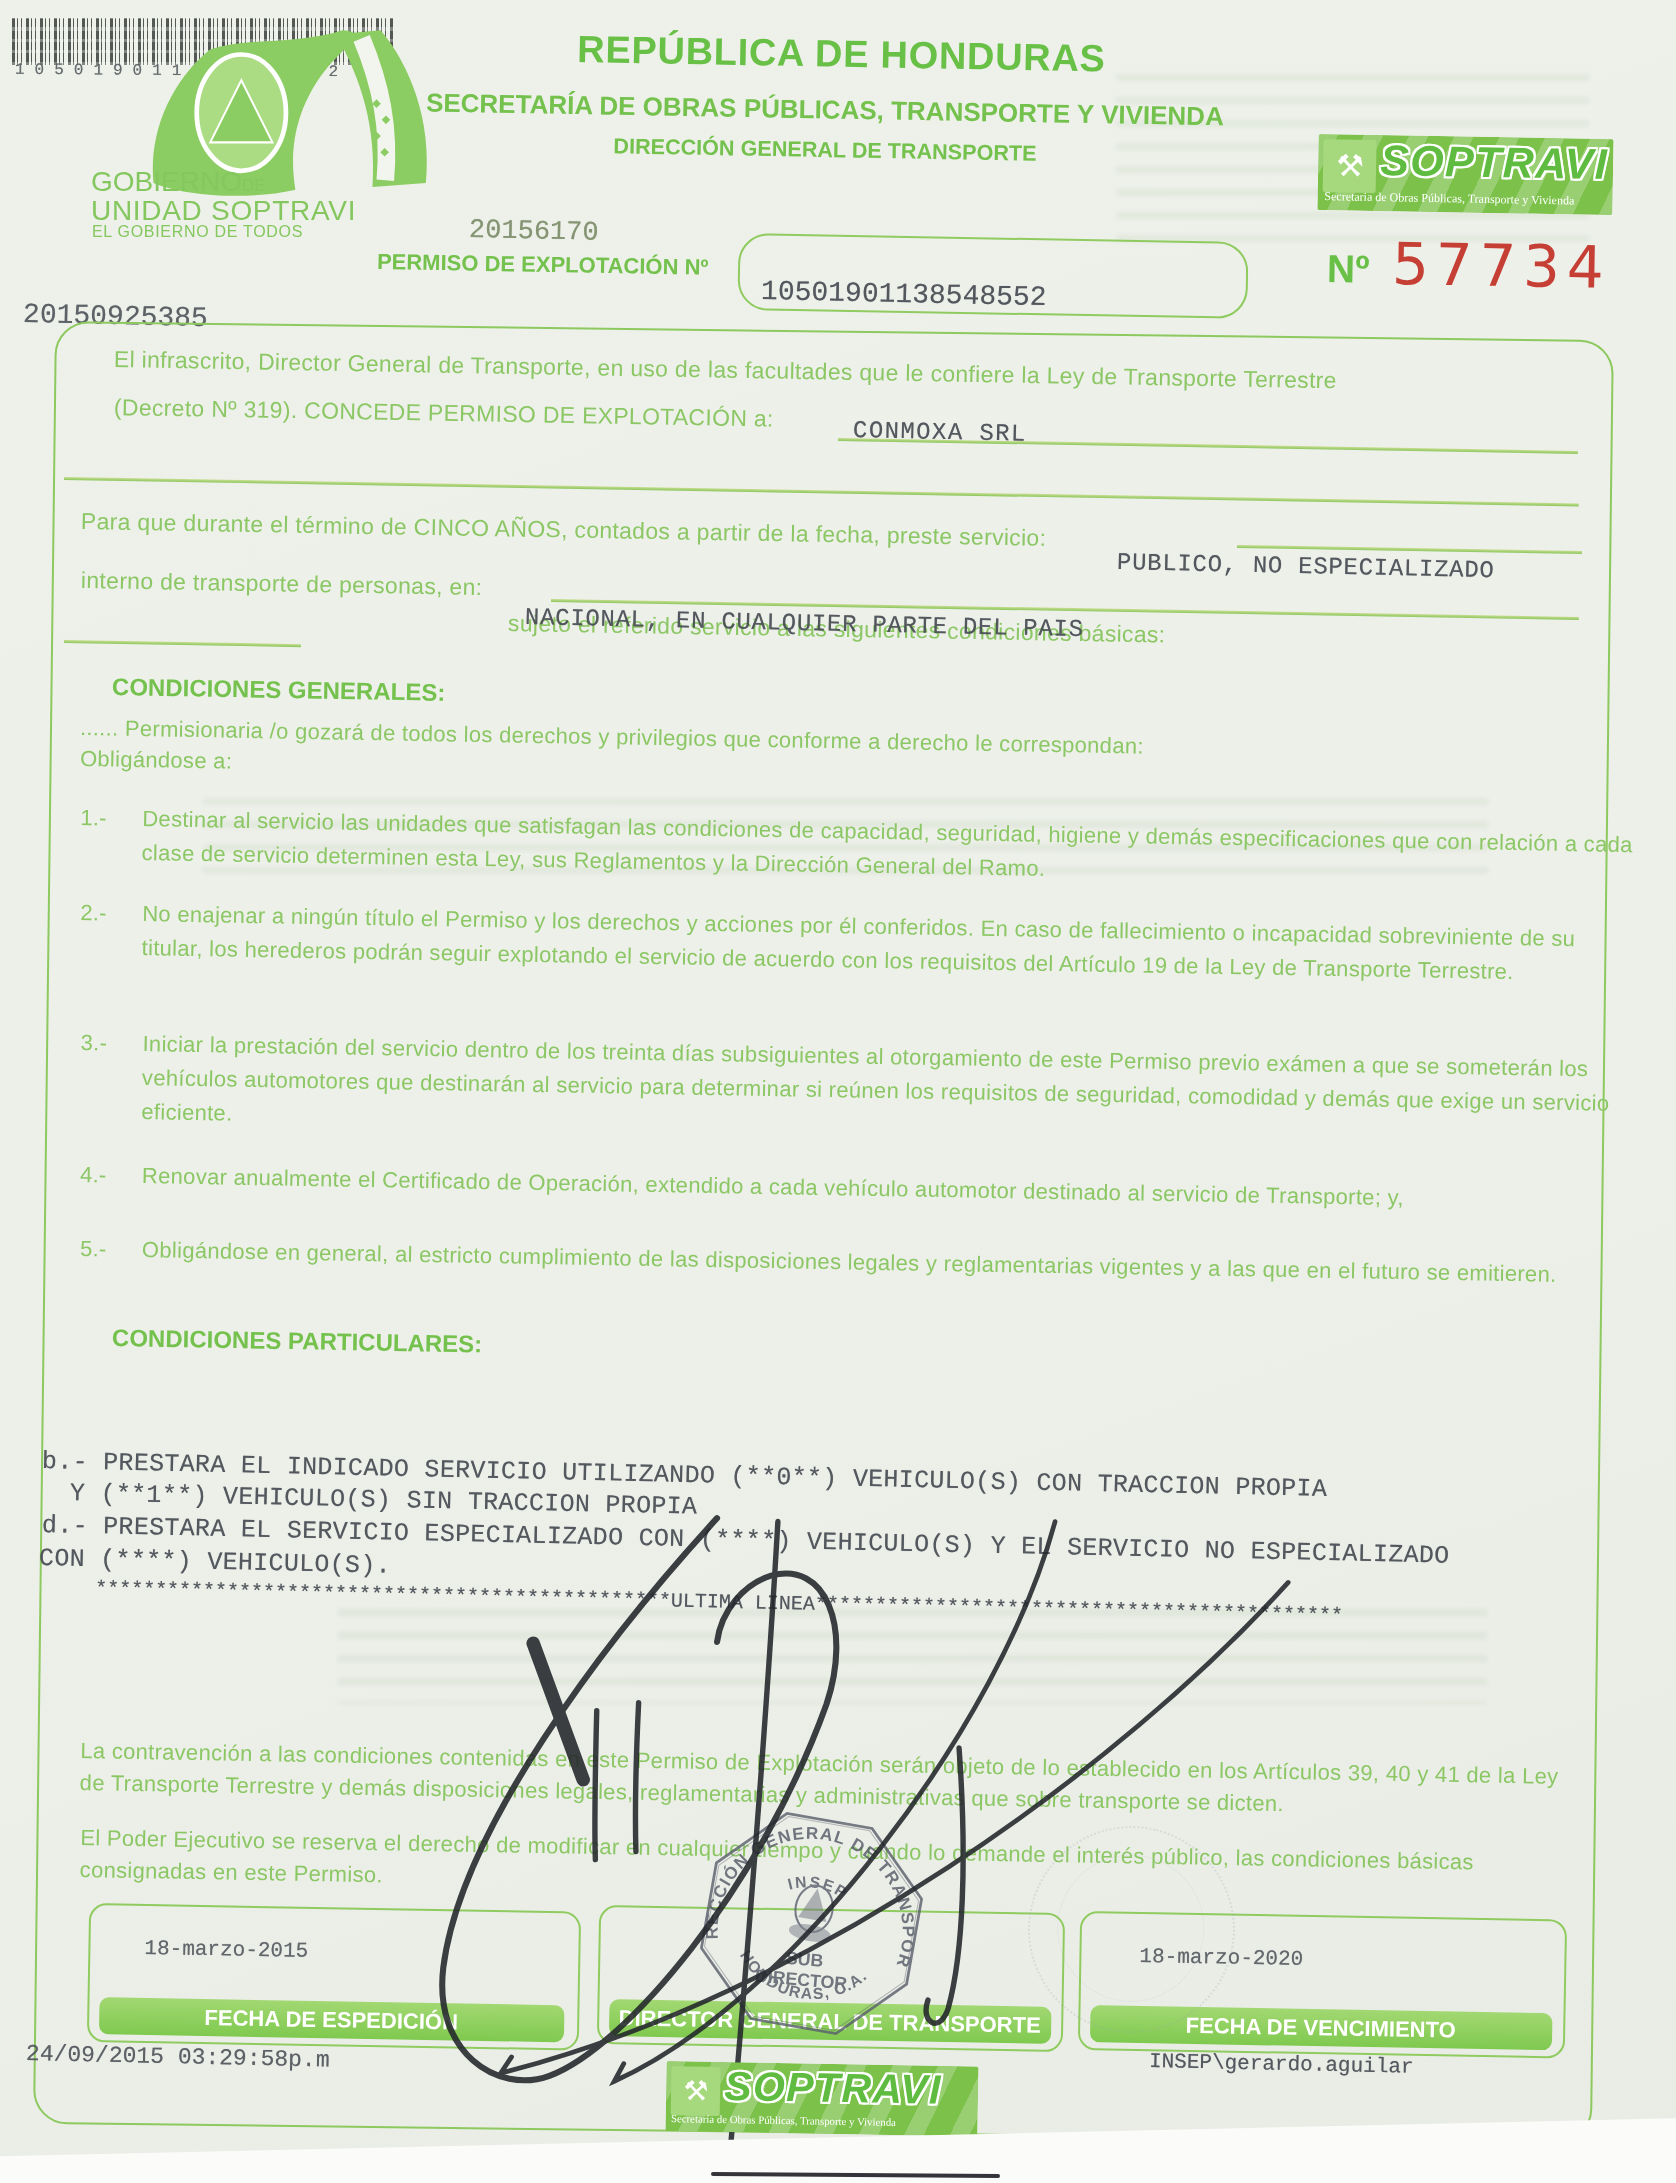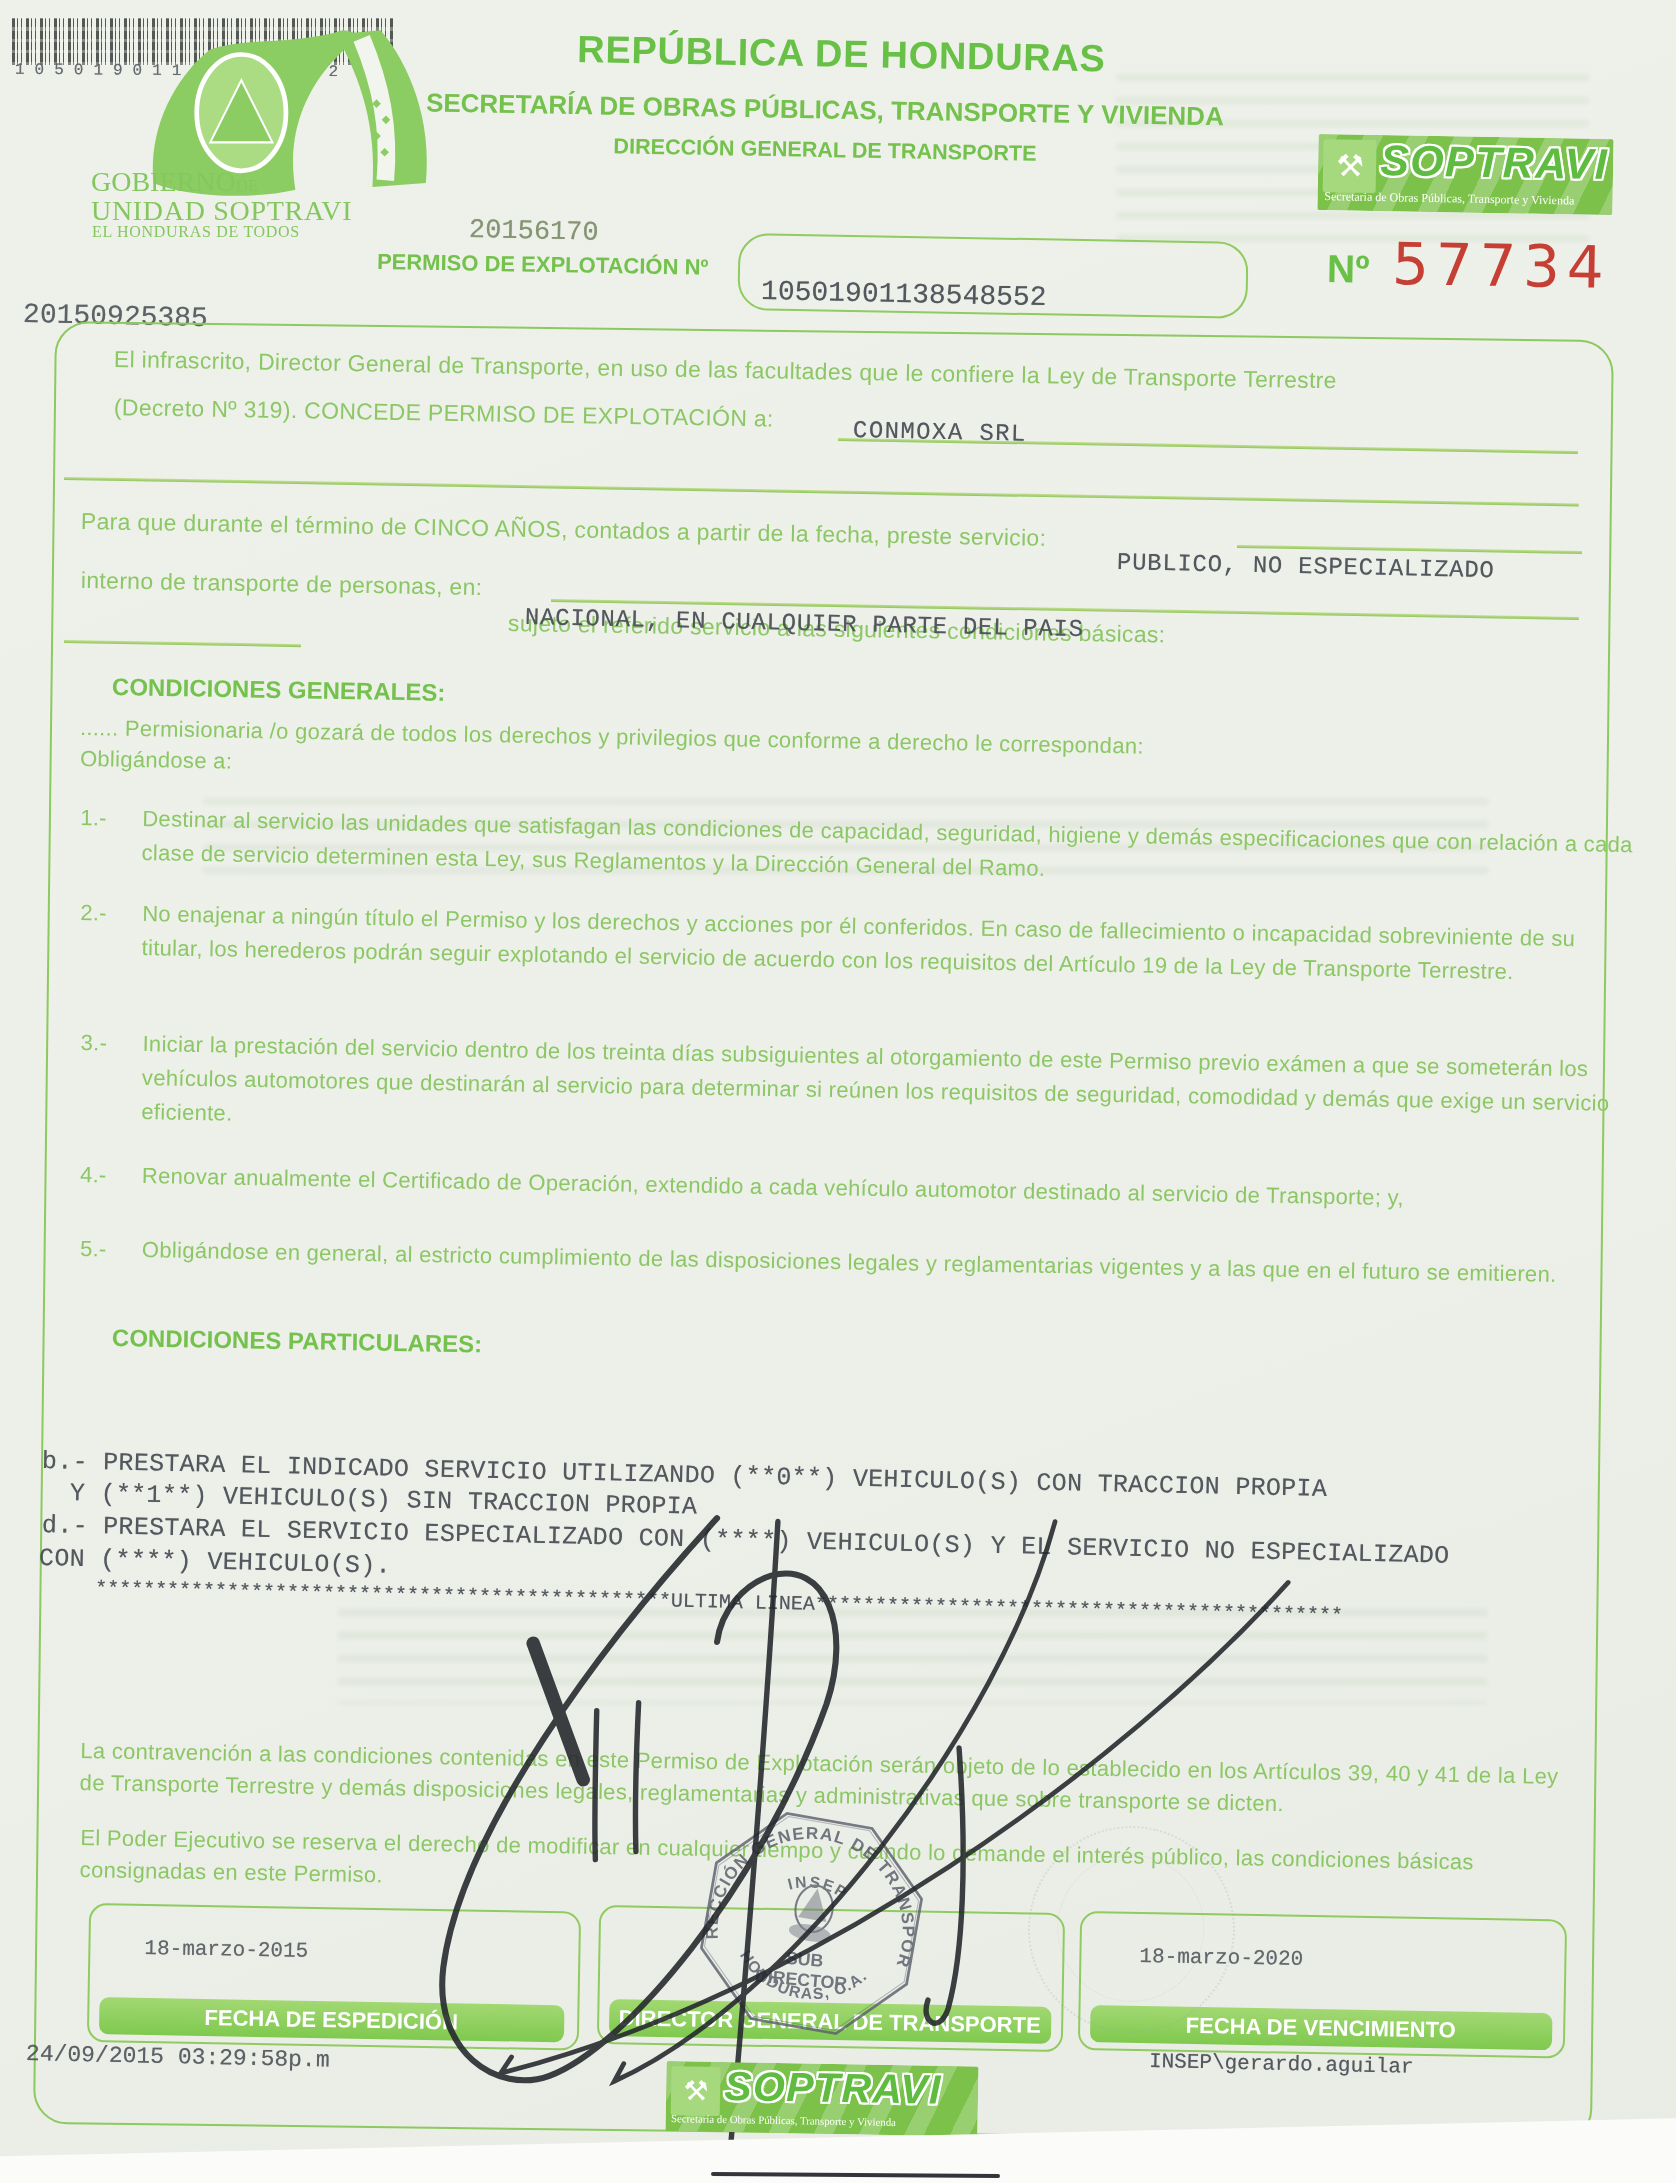--- a/index.html
+++ b/index.html
@@ -17,21 +17,21 @@
         text-shadow:0 0 0.7px rgba(110,130,95,.6);opacity:.85;}
   .hline{height:2.7px;background:linear-gradient(180deg,#c6dd8f,#8cc75f);}
   .box{border:2px solid #8fcb5f;border-radius:17.6px;}
   .datebar{background:linear-gradient(180deg,#a2d872,#7fc94f);border-radius:9.5px;
         color:#fff;font-weight:bold;text-align:center;}
   .sop-band{background:#7cc24a;border-radius:2.7px;overflow:hidden;
         background-image:repeating-linear-gradient(115deg,rgba(255,255,255,.22) 0 17.6px,rgba(255,255,255,0) 17.6px 41px);}
   .sop-name{font-style:italic;font-weight:bold;color:#5fbc41;letter-spacing:1.4px;
         text-shadow:-2px -2px 0 #fff,2px -2px 0 #fff,-2px 2px 0 #fff,2px 2px 0 #fff,0 -2px 0 #fff,0 2px 0 #fff,-2px 0 0 #fff,2px 0 0 #fff;}
   .sop-cap{font-family:"Liberation Serif",serif;color:#fff;white-space:nowrap;}
-  .serif-green{font-family:Liberation Serif, serif;color:#84c75e;}
+  .serif-green{font-family:Liberation Sans, sans-serif;color:#84c75e;}
   .ghost{filter:blur(2px);opacity:.07;background:repeating-linear-gradient(180deg,#4f8f3f 0 6.8px,transparent 6.8px 23px);}
   .num{display:inline-block;width:62px;margin-left:-62px;}
   .cond{padding-left:62px;font-size:22px;line-height:34px;letter-spacing:0.3px;}
 </style>
 </head>
 <body>
 
 <div id="page">
 
   <div class="abs ghost" style="left:1116px;top:74px;width:473px;height:176px;"></div>
@@ -55,21 +55,21 @@
       <rect x="460" y="182" width="9" height="9" transform="rotate(45 464 186)"></rect>
     </g>
     <ellipse cx="252" cy="128" rx="66" ry="86" fill="#abdc84" stroke="#ffffff" stroke-width="7"></ellipse>
     <path d="M252,80 L298,172 L206,172 Z" fill="#8ccd63" stroke="#ffffff" stroke-width="3"></path>
   </svg>
 
   <div class="abs serif-green" style="left:91px;top:166px;font-size:28px;">
     <span>GOBIERNO</span><span style="font-size:17px;">DE</span>
   </div>
   <div class="abs serif-green" style="left:91px;top:195px;font-size:28px;letter-spacing:0.7px;">UNIDAD SOPTRAVI</div>
-  <div class="abs serif-green" style="left:92px;top:223px;font-size:16px;letter-spacing:0.7px;">EL HONDURAS DE TODOS</div>
+  <div class="abs serif-green" style="left:92px;top:223px;font-size:16px;letter-spacing:0.7px;">EL GOBIERNO DE TODOS</div>
 
   <div class="abs gb tilt" style="left:571px;top:28px;width:541px;text-align:center;font-size:38px;letter-spacing:0.7px;color:#68c047;">REPÚBLICA DE HONDURAS</div>
   <div class="abs gb tilt" style="left:399px;top:87px;width:852px;text-align:center;font-size:26px;">SECRETARÍA DE OBRAS PÚBLICAS, TRANSPORTE Y VIVIENDA</div>
   <div class="abs gb tilt" style="left:595px;top:133px;width:460px;text-align:center;font-size:21.6px;">DIRECCIÓN GENERAL DE TRANSPORTE</div>
 
   <div class="abs sop-band tilt" style="left:1318px;top:134px;width:295px;height:76px;">
     <div class="abs" style="left:5.4px;top:5.4px;width:53px;height:53px;background:#a6d87d;border-radius:2.7px;color:#fff;font-size:31px;text-align:center;line-height:53px;">⚒</div>
     <div class="abs sop-name" style="left:62px;top:1.4px;font-size:43px;">SOPTRAVI</div>
     <div class="abs sop-cap" style="left:6.8px;top:55px;font-size:12px;">Secretaria de Obras Públicas, Transporte y Vivienda</div>
   </div>

